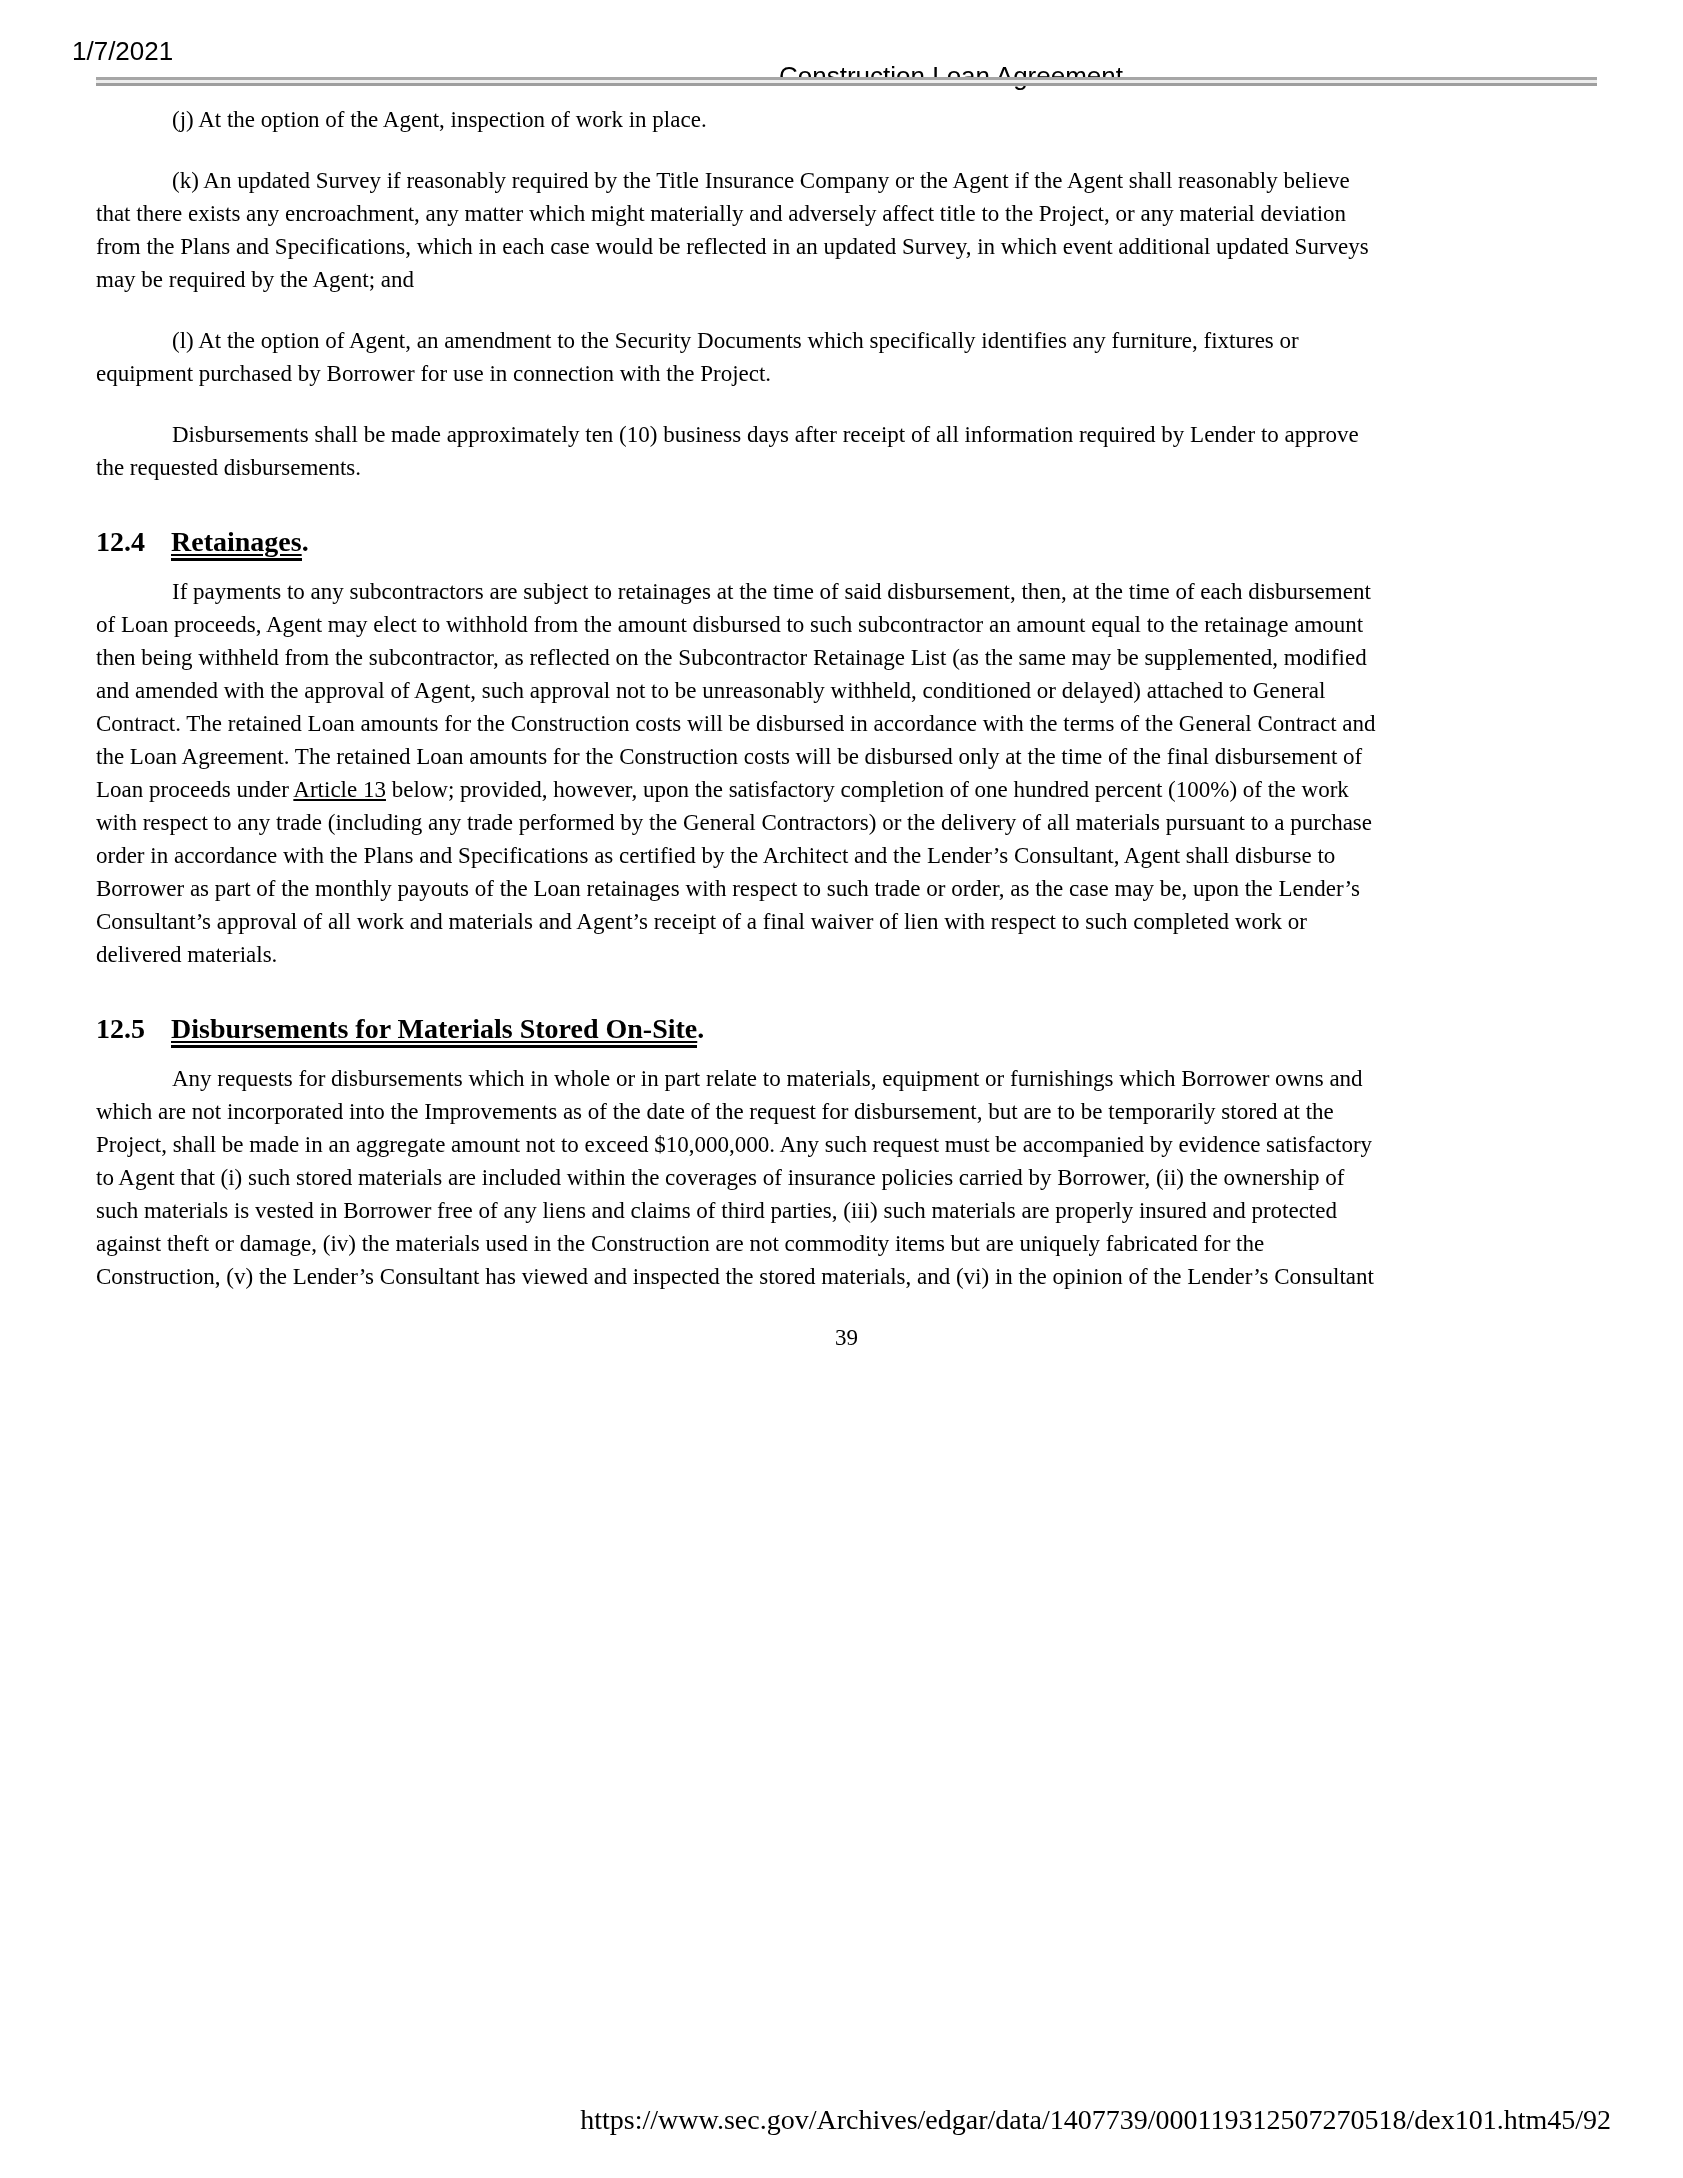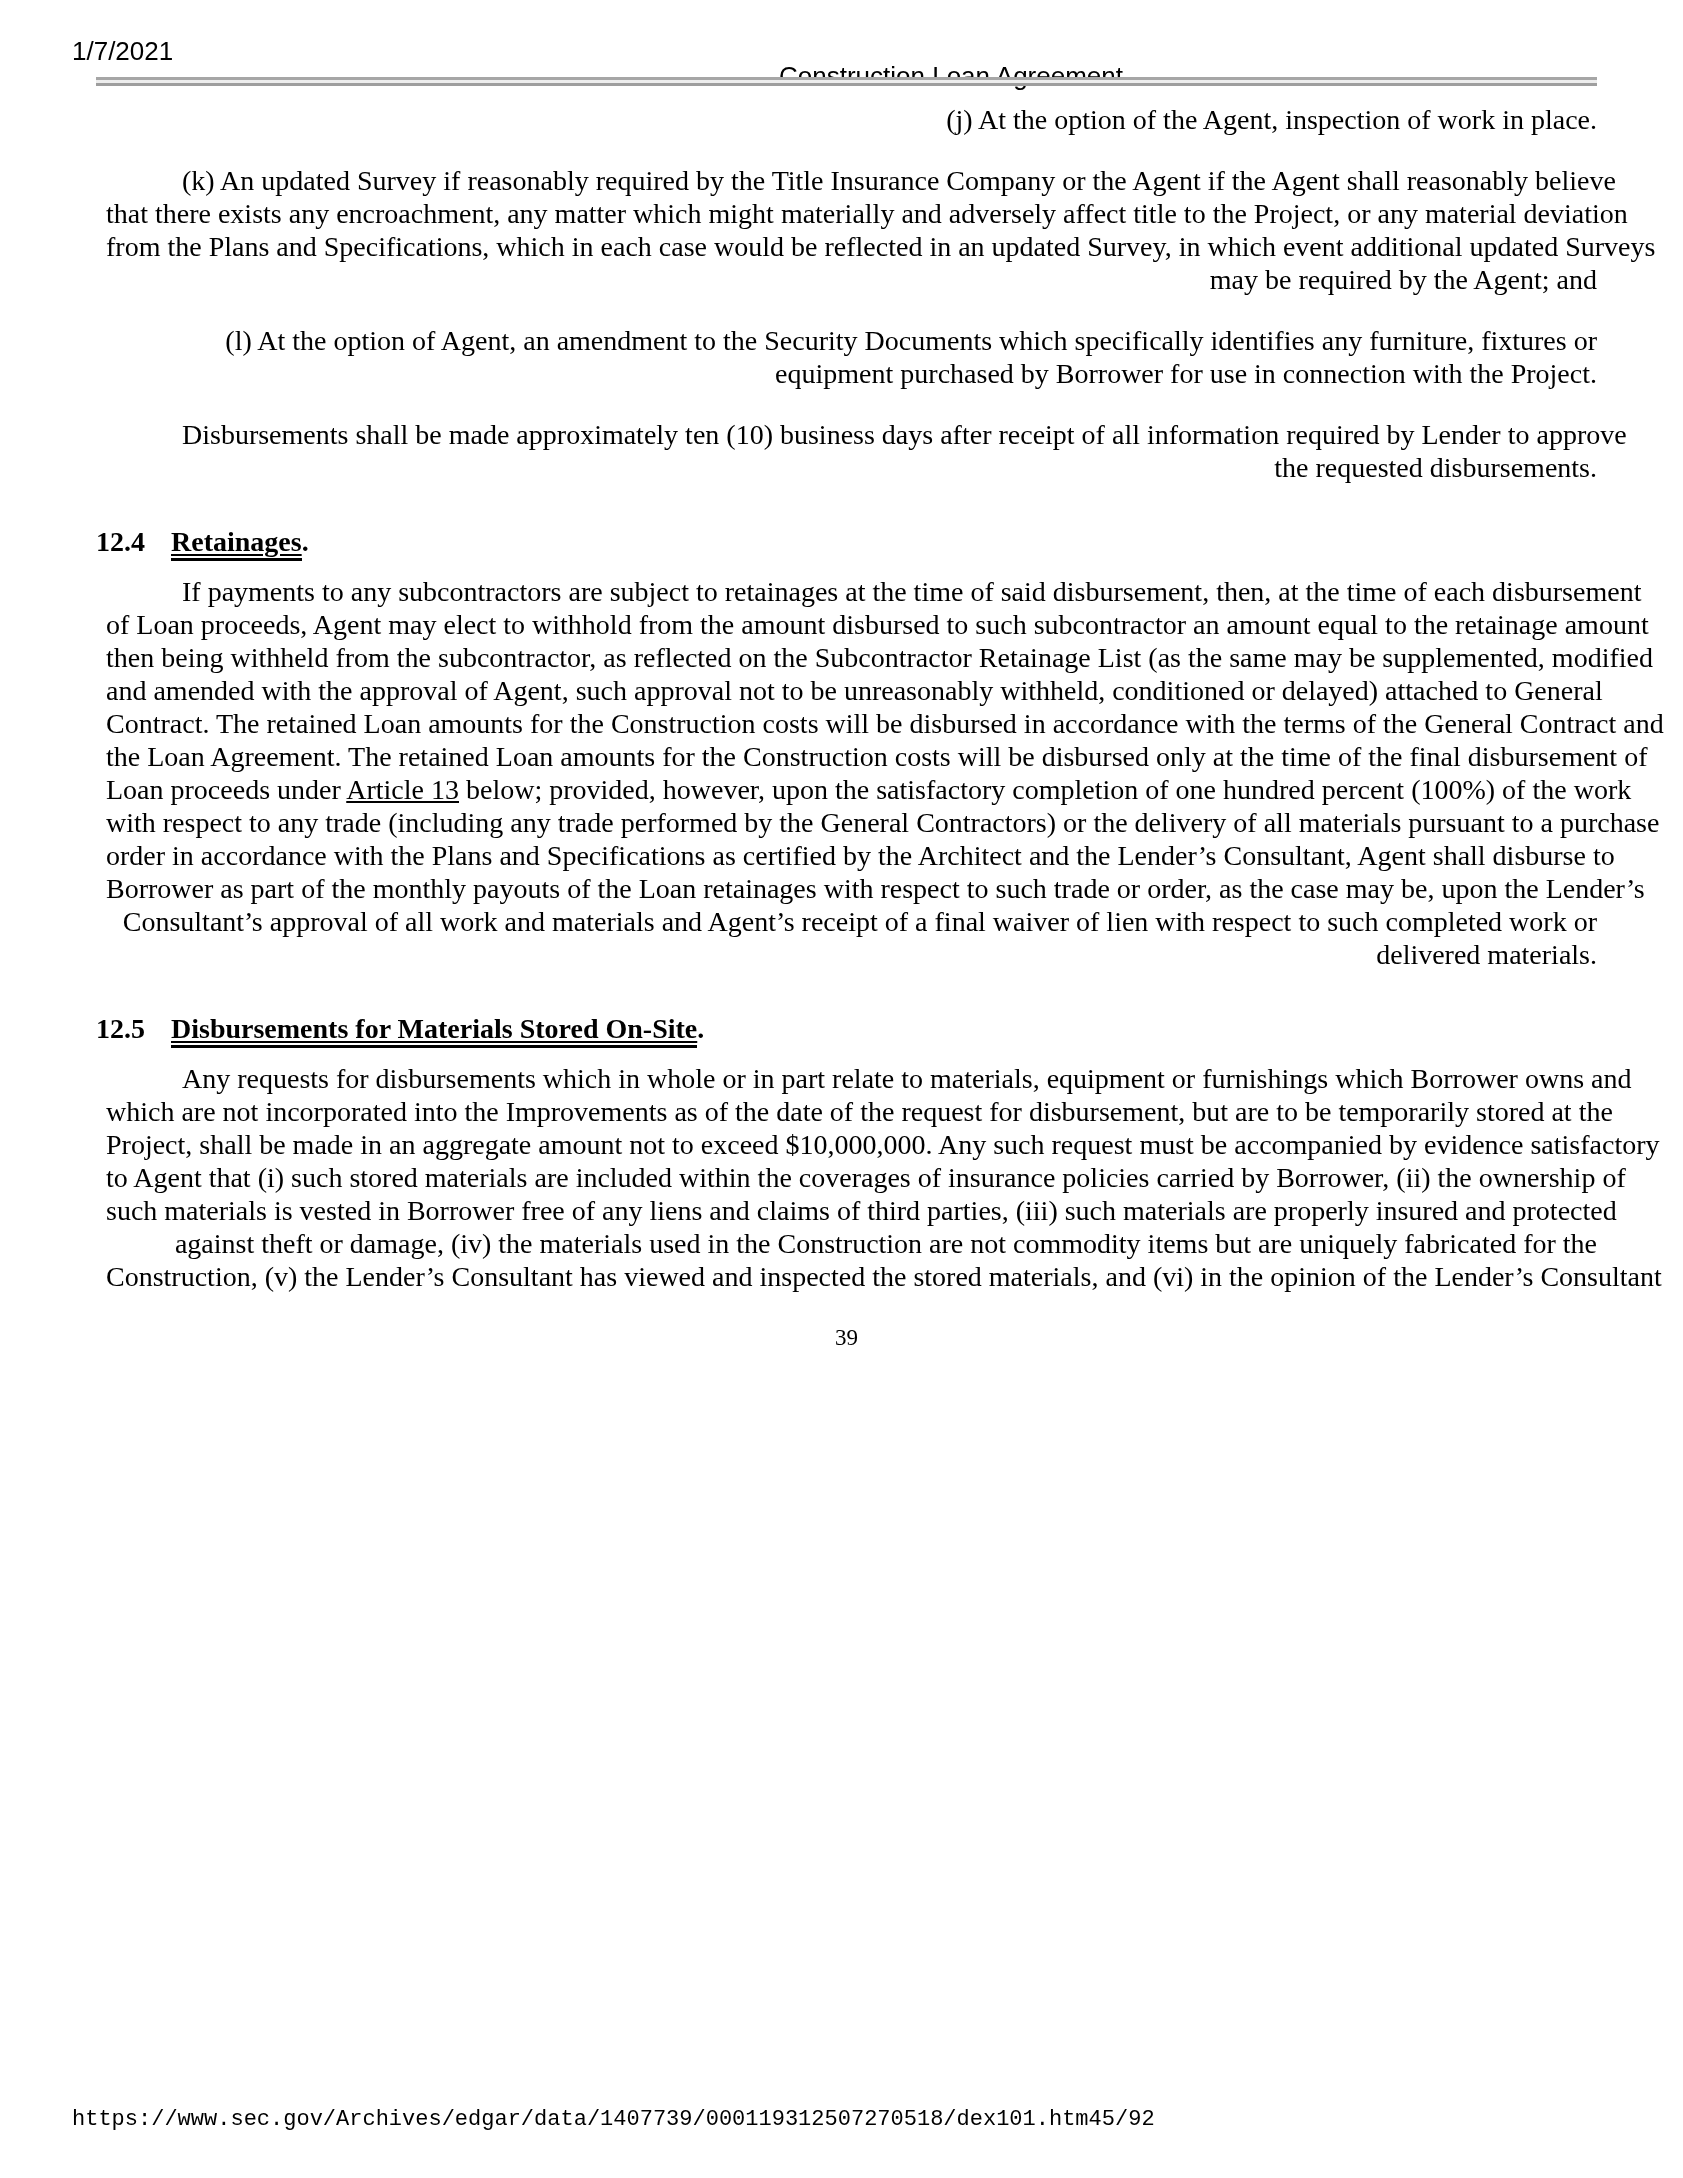--- a/index.html
+++ b/index.html
@@ -20,48 +20,48 @@
     font-family: "Liberation Sans", sans-serif;
     font-size: 26px;
     line-height: 26px;
     white-space: pre;
   }
   .print-header .date { position: absolute; left: 0; top: 0; }
   .print-header .title { position: absolute; left: 707px; top: 0; margin-top: 25px; }
   .print-footer {
     position: absolute;
     top: 2107px; left: 72px; right: 72px;
-    font-family: Liberation Mono, monospace;
-    font-size: 22px;
+    font-family: Liberation Serif, serif;
+    font-size: 28px;
     line-height: 26px;
     display: flex;
-    justify-content: flex-start;
+    justify-content: flex-end;
     white-space: pre;
   }
   
   .content {
     position: absolute;
     top: 77px;
     left: 96px;
     width: 1501px;
   }
   .rule {
     height: 3px;
     background: #ededed;
     border-top: 3px solid #a6a6a6;
     border-bottom: 3px solid #9e9e9e;
     margin: 0 0 17px 0;
   }
   p.para {
-    margin: 0 0 28px 10px;
-    font-size: 28px;
+    margin: 0 0 28px 0;
+    font-size: 23px;
     line-height: 33px;
     text-indent: 76px;
     white-space: pre;
-    text-align: right;
+    text-align: left;
   }
   p.heading {
     margin: 38px 0 13px 0;
     font-size: 28px;
     font-weight: bold;
     line-height: 40px;
     white-space: pre;
   }
   .h-num { display: inline-block; width: 75px; }
   .u2 {

